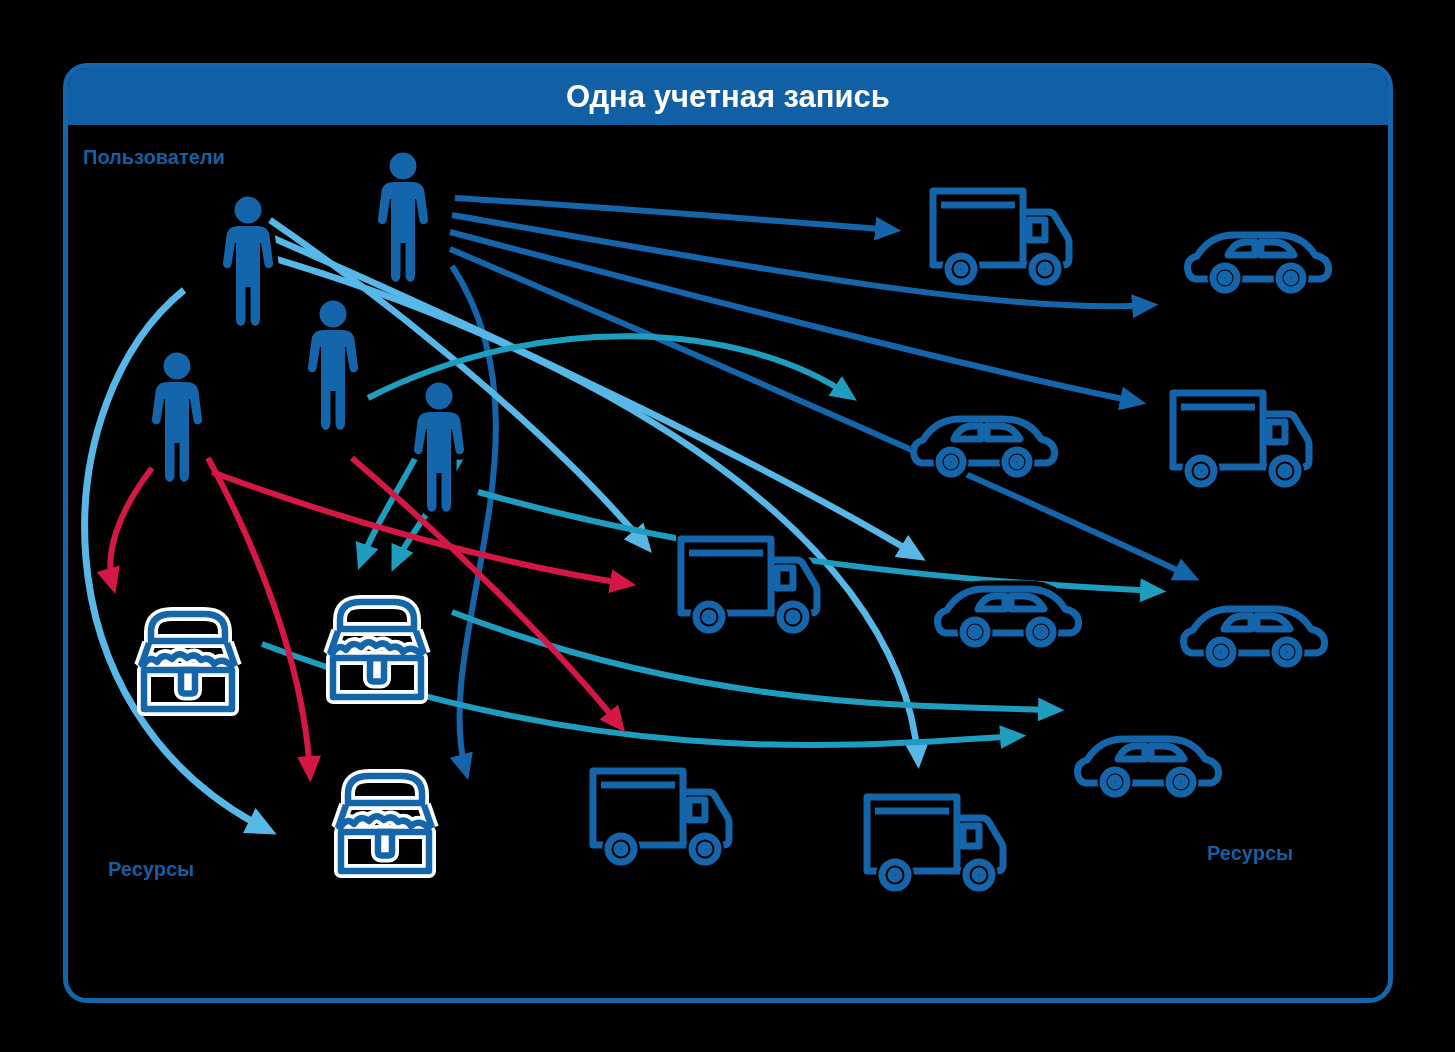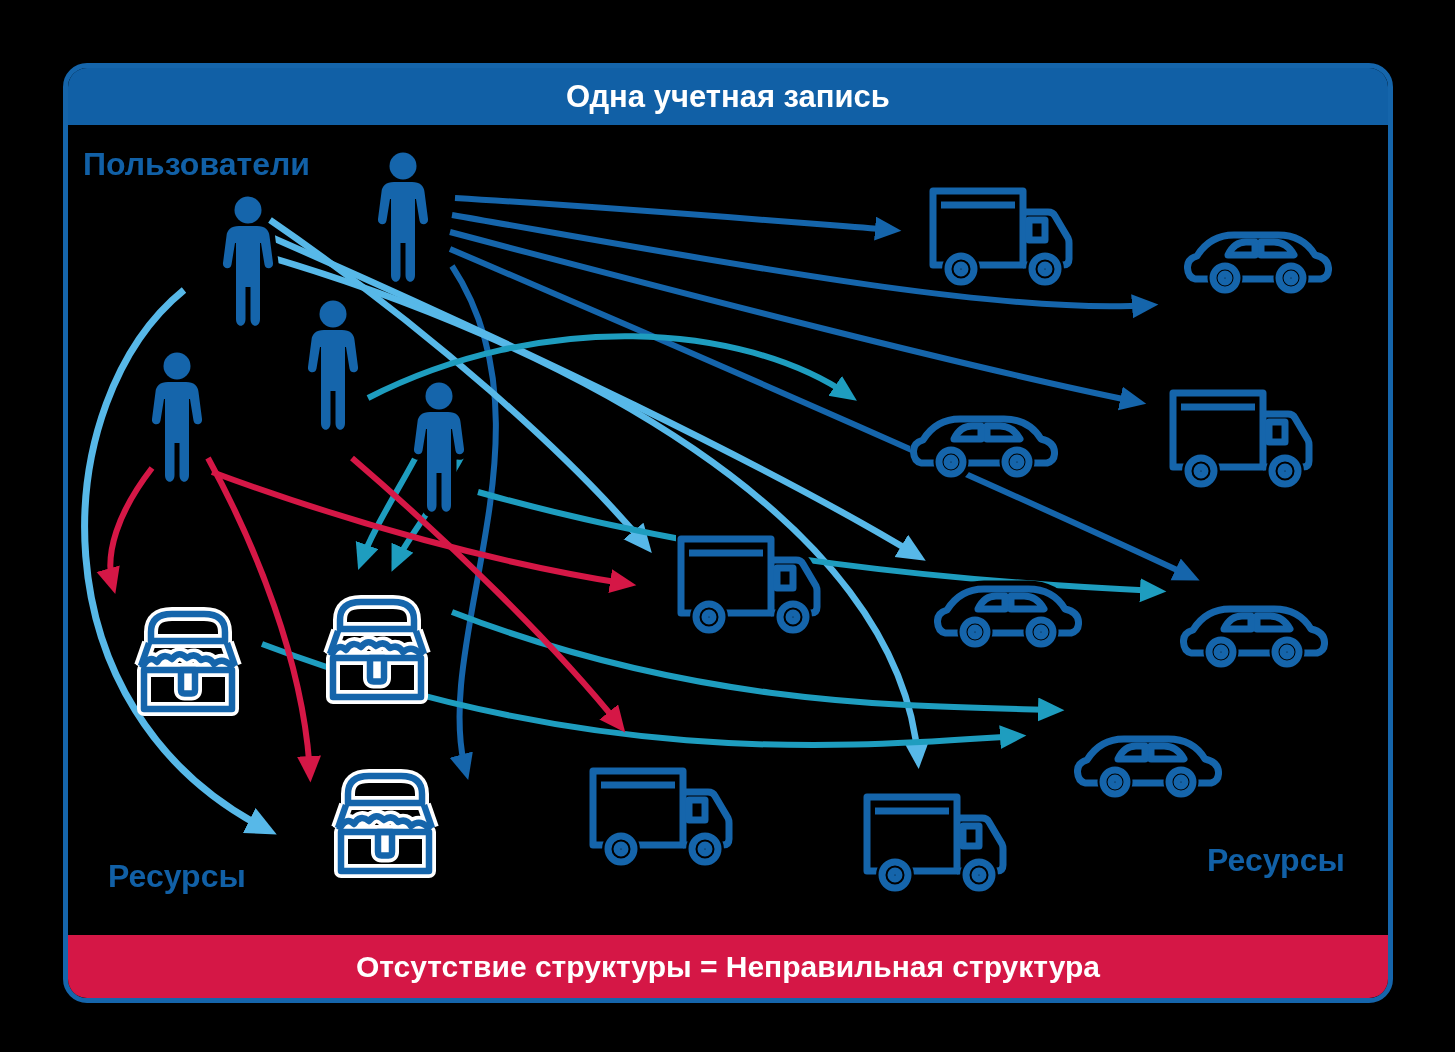--- a/index.html
+++ b/index.html
@@ -5,44 +5,41 @@
   html,body{margin:0;padding:0;background:#000;}
   .stage{position:relative;width:1455px;height:1052px;overflow:hidden;
          font-family:"Liberation Sans", sans-serif;}
   .frame{position:absolute;left:63px;top:63px;width:1330px;height:940px;
          border:5px solid #1565ab;border-radius:24px;box-sizing:border-box;
          overflow:hidden;}
   .banner{position:absolute;left:0;width:100%;text-align:center;
           font-weight:bold;color:#fff;}
   .banner-top{top:0;height:57px;line-height:57px;font-size:31px;}
   .banner-bottom{bottom:0;height:63px;line-height:63px;font-size:30px;}
-  .corner-label{position:absolute;font-weight:bold;font-size:32px;z-index:4;}
+  .corner-label{position:absolute;font-weight:bold;font-size:20px;z-index:4;}
   #lbl-users{left:83px;top:146px;}
   #lbl-resources{left:108px;top:858px;}
   #lbl-objects{left:1207px;top:842px;}
   svg.diagram{position:absolute;left:0;top:0;z-index:3;}
   .edge{fill:none;}
   .person-halo{stroke:#000;fill:#000;stroke-width:11;stroke-linejoin:round;}
   .person-main{fill:var(--icon);stroke:none;}
   .vehicle-halo{stroke:#000;fill:#000;stroke-width:17;stroke-linejoin:round;}
   .vehicle-main{stroke:var(--icon);fill:none;stroke-width:7;stroke-linejoin:round;}
   .chest-casing{stroke:#fff;fill:#000;stroke-width:14;stroke-linejoin:round;}
   .chest-main{stroke:var(--icon);fill:none;stroke-width:6.5;stroke-linejoin:round;}
 </style>
 </head>
 <body style="background: rgb(0, 0, 0);">
 
 <div class="stage">
 
   <div class="frame" style="border-color: rgb(21, 101, 171);">
     <div class="banner banner-top" id="header-banner" style="background: rgb(17, 96, 166); color: rgb(255, 255, 255);">
       <span>Одна учетная запись</span>
-    </div>
-    <div class="banner banner-bottom" id="footer-banner" style="background: rgb(213, 23, 70); color: rgb(255, 255, 255);">
-      <span>Отсутствие структуры = Неправильная структура</span>
     </div>
   </div>
 
   <div class="corner-label" id="lbl-users" style="color: rgb(17, 96, 166);">Пользователи</div>
   <div class="corner-label" id="lbl-resources" style="color: rgb(17, 96, 166); text-align: right;">Ресурсы</div>
   <div class="corner-label" id="lbl-objects" style="color: rgb(17, 96, 166);">Ресурсы</div>
 
   <svg class="diagram" id="diagram" width="1455" height="1052" viewBox="0 0 1455 1052" style="--icon: #1565ab;">
     <defs id="diagram-defs">
       <symbol id="sym-person" viewBox="0 0 74 136">

